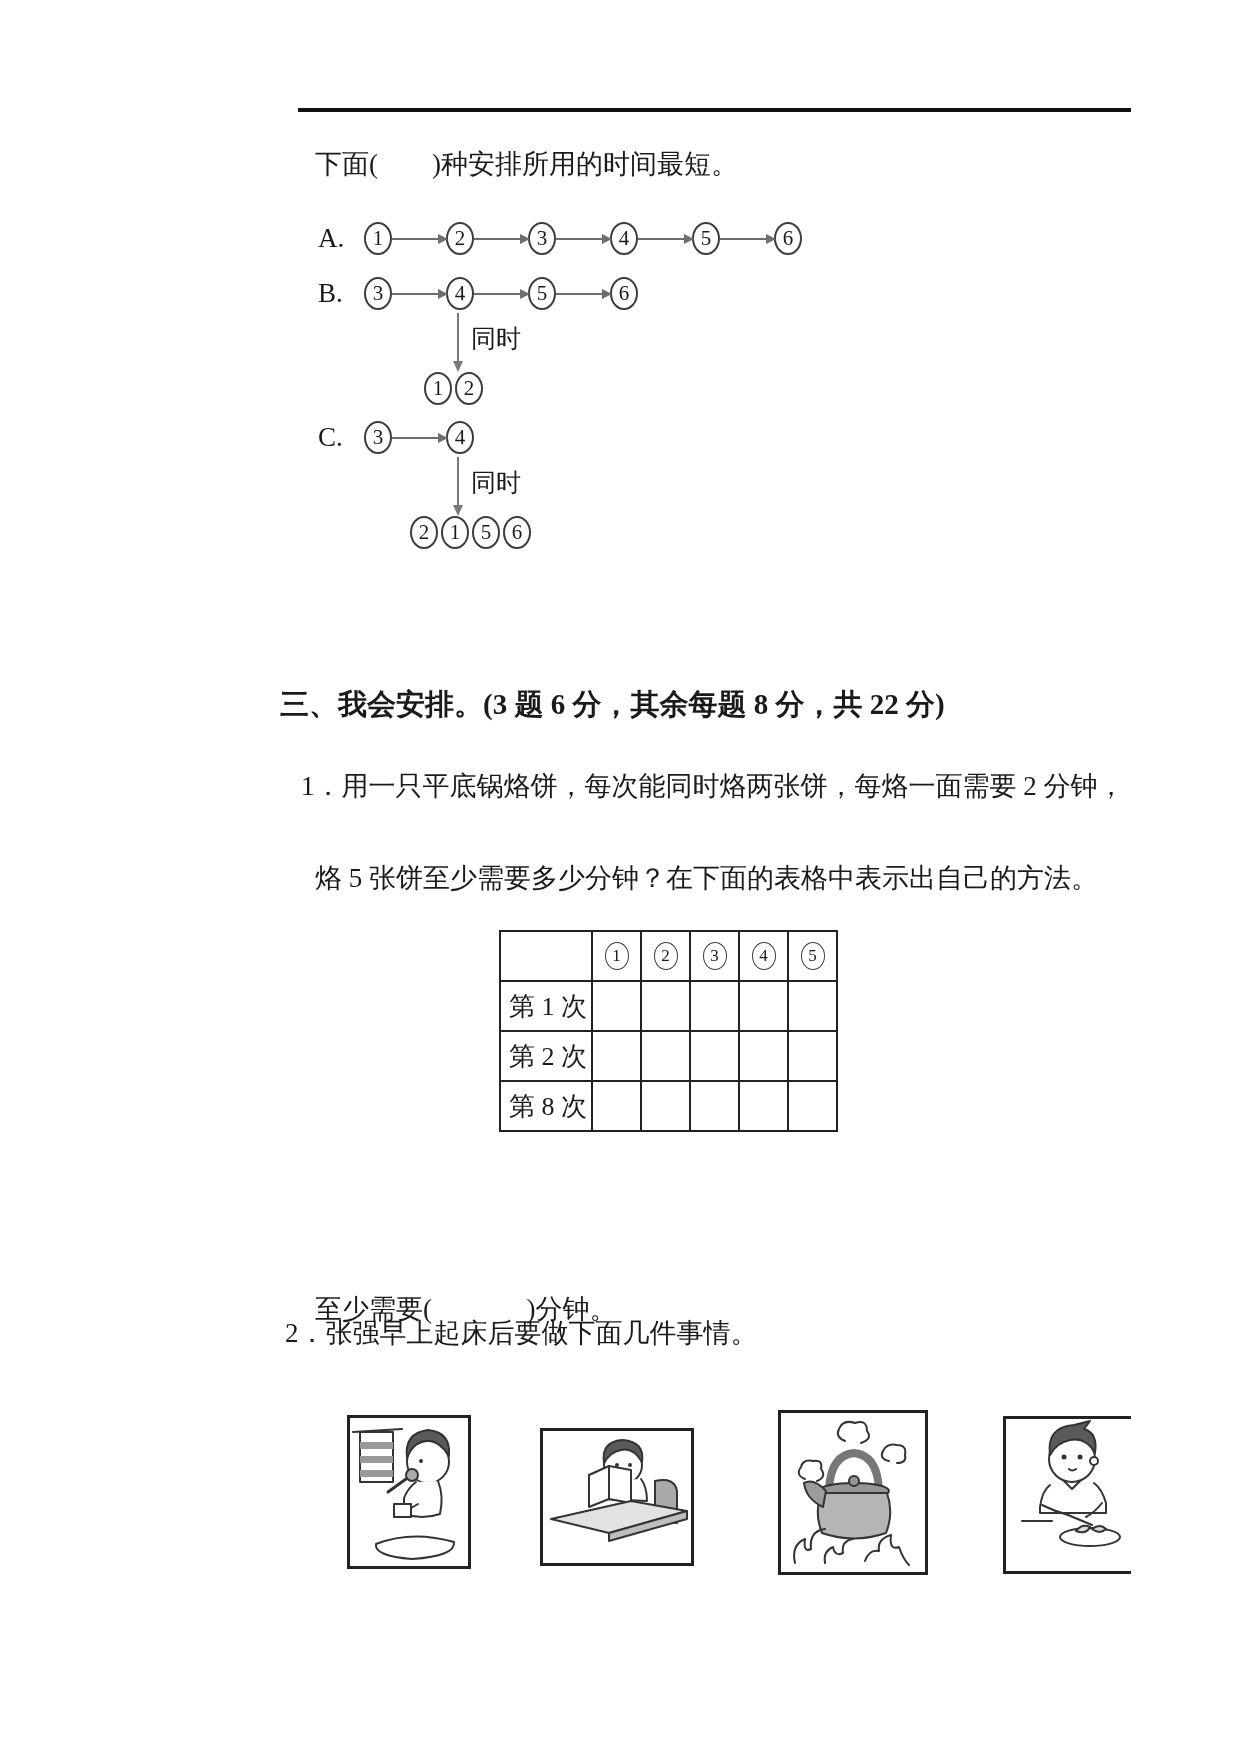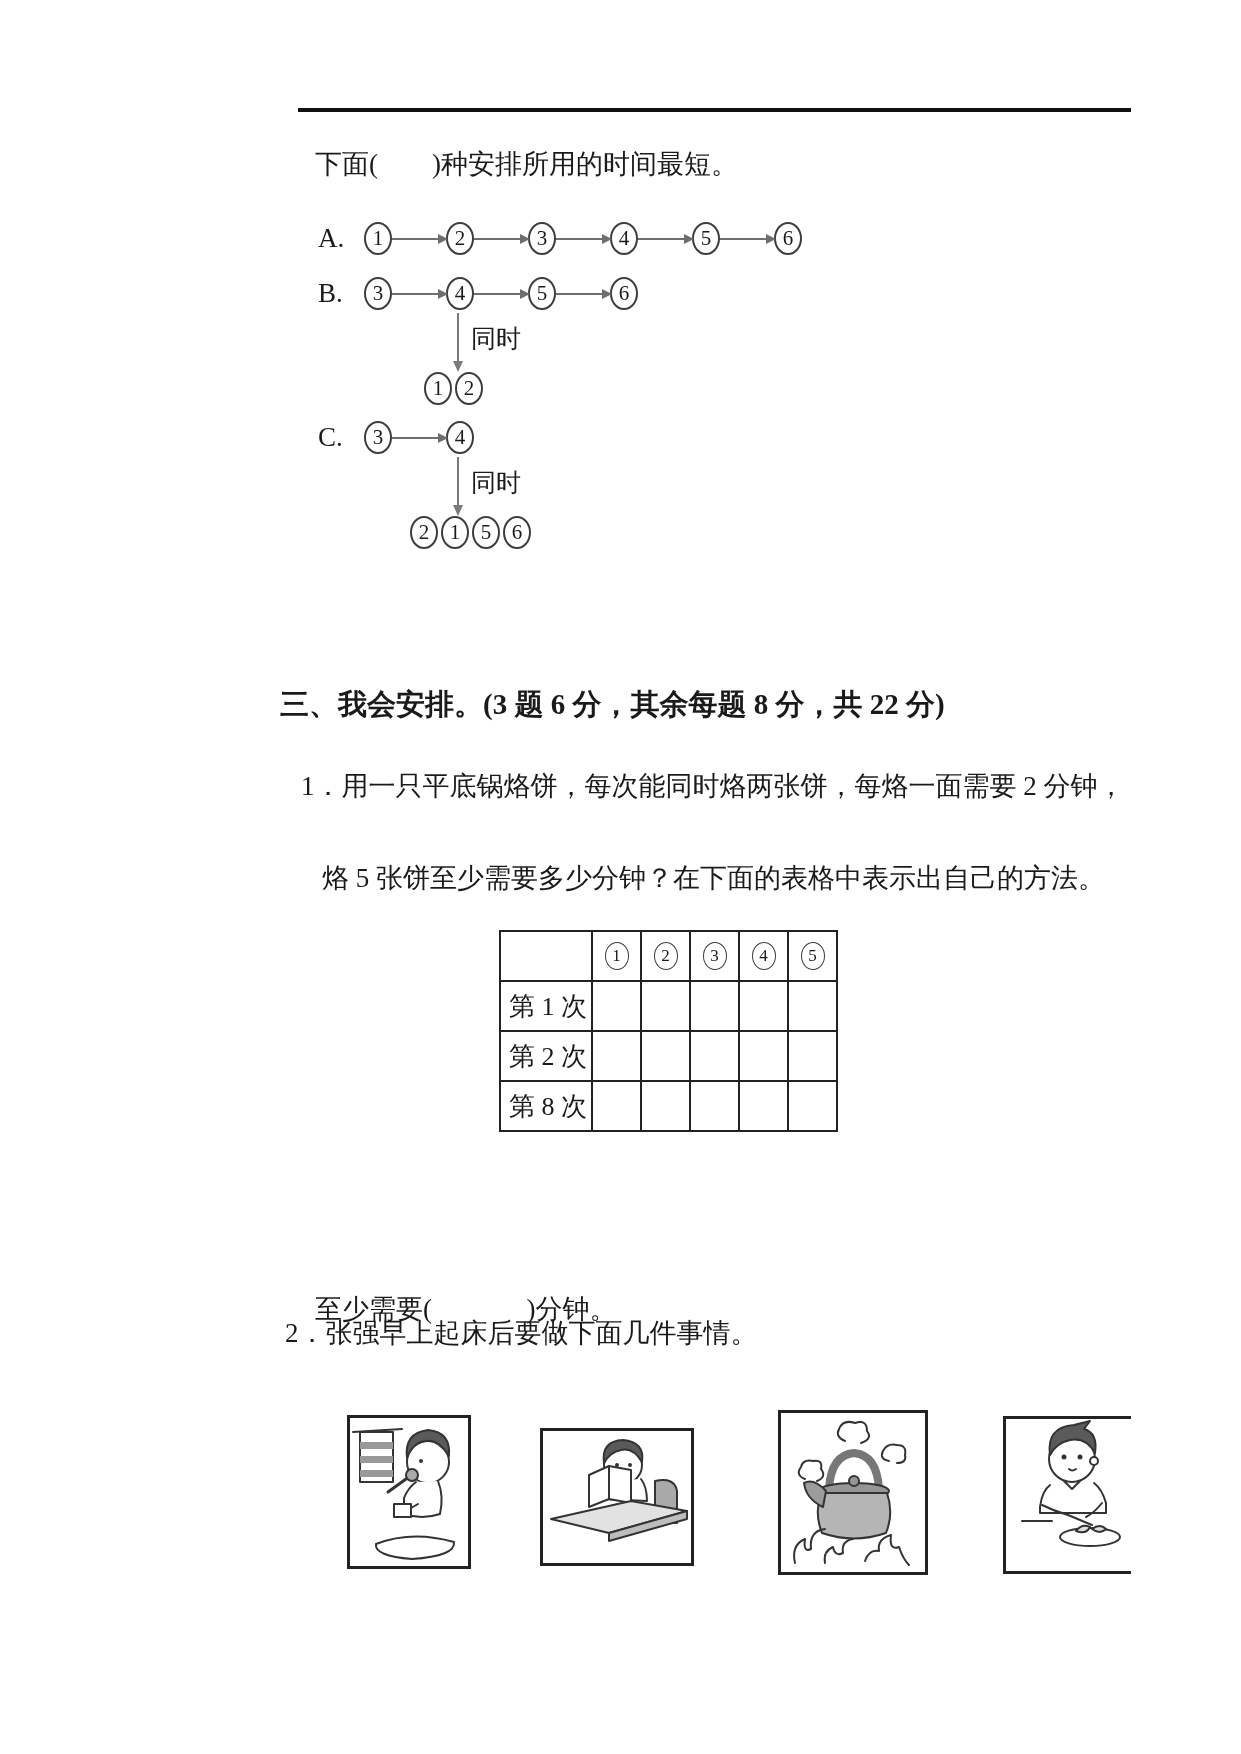--- a/index.html
+++ b/index.html
@@ -101,21 +101,21 @@
   <div class="branch-nodes" style="left:300px; top:516px;">
     <span class="circ">2</span>
     <span class="circ">1</span>
     <span class="circ">5</span>
     <span class="circ">6</span>
   </div>
 
   <span class="txt bold" style="left:170px; top:686px; font-size:29px;">三、我会安排。(3 题 6 分，其余每题 8 分，共 22 分)</span>
 
   <span class="txt" style="left:175px; top:770px;margin-left:16px;">1．用一只平底锅烙饼，每次能同时烙两张饼，每烙一面需要 2 分钟，</span>
-  <span class="txt" style="left:212px; top:862px;">烙 5 张饼至少需要多少分钟？在下面的表格中表示出自己的方法。</span>
+  <span class="txt" style="left:205px; top:862px;">烙 5 张饼至少需要多少分钟？在下面的表格中表示出自己的方法。</span>
 
   <table class="ptable" style="left:389px; top:930px;">
     <tbody>
         <tr>
       <td class="corner"></td>
       <td class="blank">
             <span class="circ-sm">1</span>
           </td>
       <td class="blank">
             <span class="circ-sm">2</span>

